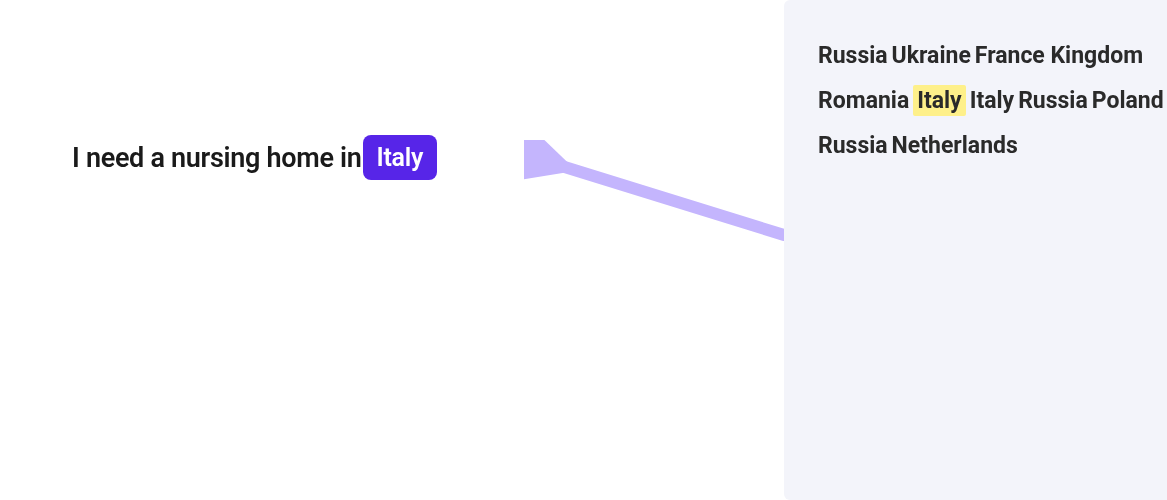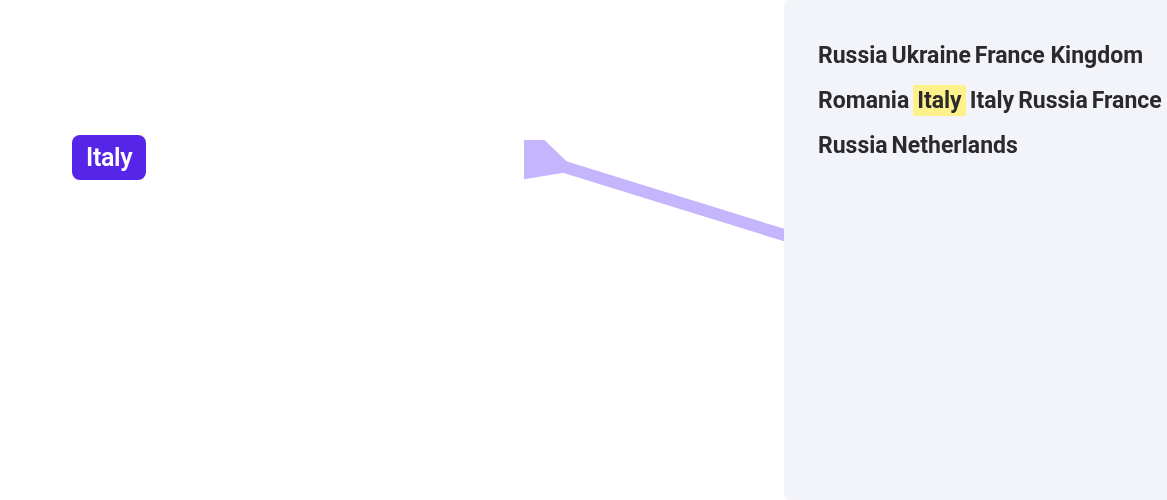--- a/index.html
+++ b/index.html
@@ -70,20 +70,21 @@
       position: absolute;
       top: 140px;
       left: 524px;
       pointer-events: none;
     }
   </style>
 </head>
 <body>
 
 <div class="sentence-container">
+  <span class="sentence-text">I need a nursing home in</span>
   <span class="selected-pill">Italy</span>
 </div>
 
 <svg class="connector-arrow" width="270" height="110" viewBox="0 0 270 110">
   <defs>
     <marker id="arrowhead" markerWidth="12" markerHeight="12" refX="3" refY="6" orient="auto">
       <path d="M 12 0 L 0 6 L 12 12 Z" fill="#c4b5fd"></path>
     </marker>
   </defs>
   <line x1="260" y1="95" x2="18" y2="20" stroke="#c4b5fd" stroke-width="12" stroke-linecap="round" marker-end="url(#arrowhead)"></line>
@@ -91,17 +92,17 @@
 
 <div class="dropdown-panel">
   <ul class="dropdown-list">
     <li><span>Russia</span></li>
     <li><span>Ukraine</span></li>
     <li><span>France Kingdom</span></li>
     <li><span>Romania</span></li>
     <li class="highlighted"><span>Italy</span></li>
     <li><span>Italy</span></li>
     <li><span>Russia</span></li>
-    <li><span>France</span></li>
+    <li><span>Poland</span></li>
     <li><span>Russia</span></li>
     <li><span>Netherlands</span></li>
   </ul>
 </div>
 
 </body></html>

